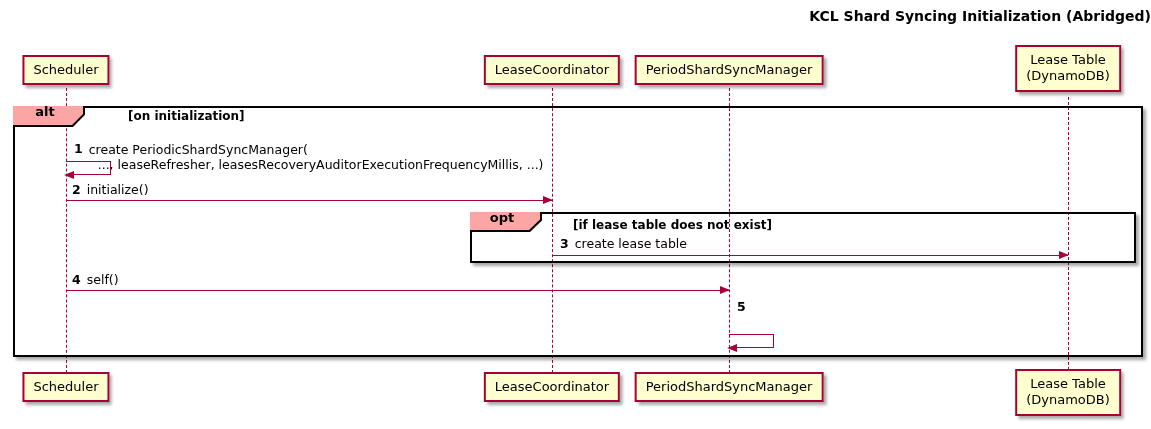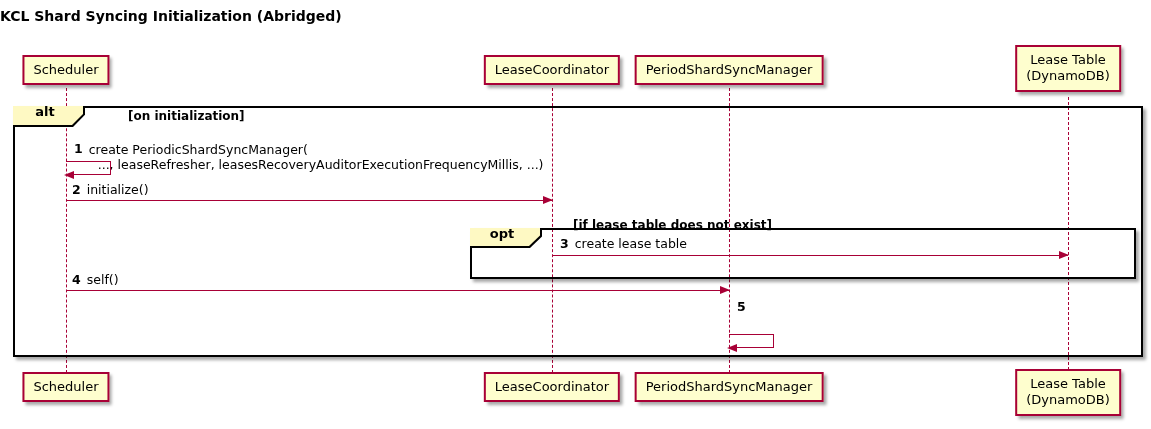--- a/index.html
+++ b/index.html
@@ -5,21 +5,21 @@
   html,body{margin:0;padding:0;background:#ffffff;}
   .diagram{
     position:relative;
     width:1151px;height:429px;
     font-family:"DejaVu Sans", sans-serif;
     font-size:13px;color:#000;
     overflow:hidden;background:#ffffff;
   }
   .title{
     position:absolute;left:0;top:8px;width:1151px;
-    text-align:left;font-size:14px;font-weight:bold;
+    text-align:right;font-size:14px;font-weight:bold;
   }
   
   .participant{
     position:absolute;
     transform:translateX(-50%);
     background:#FEFECE;
     border:2px solid #A80036;
     box-shadow:3px 3px 3px rgba(0,0,0,0.35);
     padding:5px 9px;
     text-align:center;
@@ -39,21 +39,21 @@
     box-shadow:3px 3px 3px rgba(0,0,0,0.35);
     background:transparent;
   }
   .op-label{
     position:absolute;left:-2px;top:-2px;
     background:#000;
     clip-path:polygon(0 0,100% 0,100% 42%,calc(100% - 12px) 100%,0 100%);
   }
   .op-label-inner{
     position:absolute;left:0;top:0;right:2px;bottom:2px;
-    background:#fef9c3;
+    background:#fca5a5;
     clip-path:polygon(0 0,100% 0,100% 42%,calc(100% - 11px) 100%,0 100%);
     display:flex;align-items:center;justify-content:center;
     font-weight:bold;font-size:13px;
     padding:0 14px 8px 8px;
     text-align:center;
   }
   .condition{
     position:absolute;
     font-weight:bold;font-size:12px;
     white-space:nowrap;
@@ -137,21 +137,21 @@
   </div>
 
   <div class="message" style="left:72px;top:183px;">
     <span class="msg-num">2</span>
     <span>initialize()</span>
   </div>
   <div class="arrow" style="left:66px;top:200px;width:486px;">
     <span class="head-right"></span>
   </div>
 
-  <div class="frame" style="left:470px;top:228px;width:662px;height:47px;">
+  <div class="frame" style="left:470px;top:212px;width:662px;height:47px;">
     <div class="op-label" style="width:72px;height:20px;">
       <div class="op-label-inner">opt</div>
     </div>
   </div>
   <div class="condition" style="left:557px;top:218px;margin-left:16px;">[if lease table does not exist]</div>
 
   <div class="message" style="left:560px;top:237px;">
     <span class="msg-num">3</span>
     <span>create lease table</span>
   </div>

